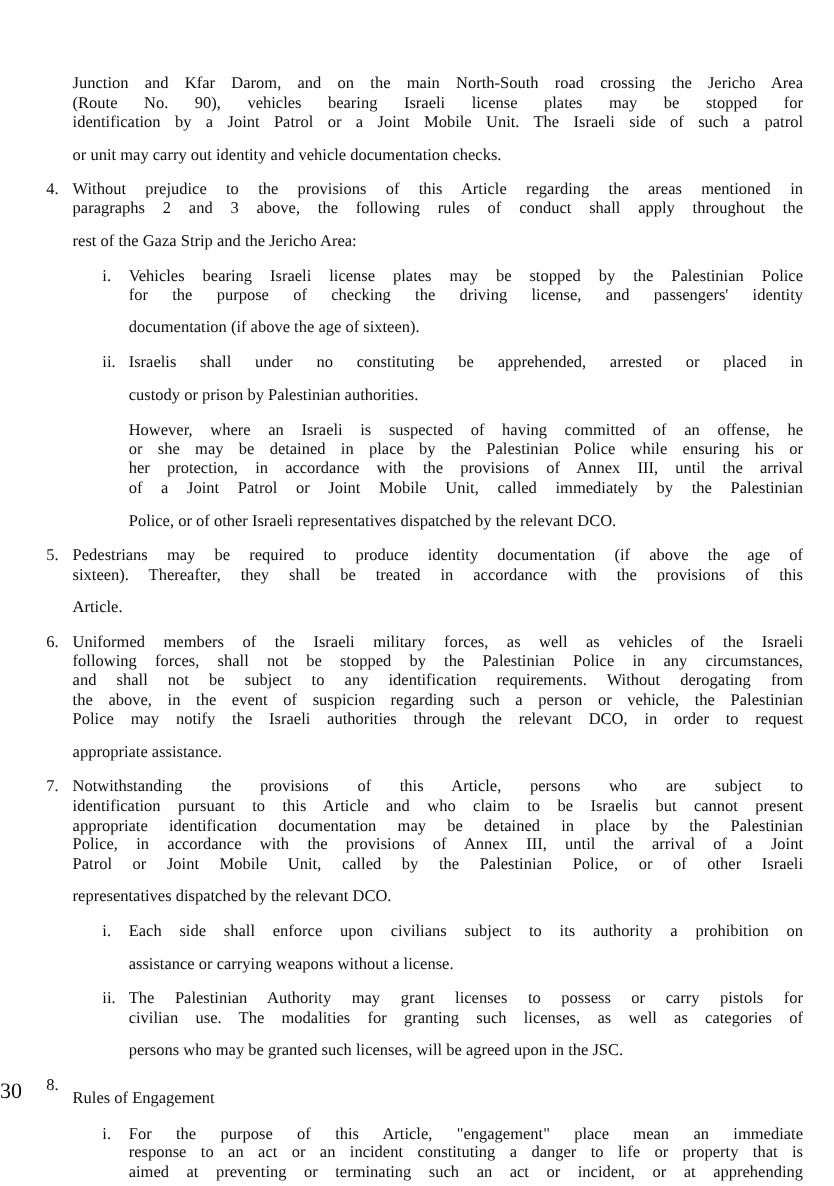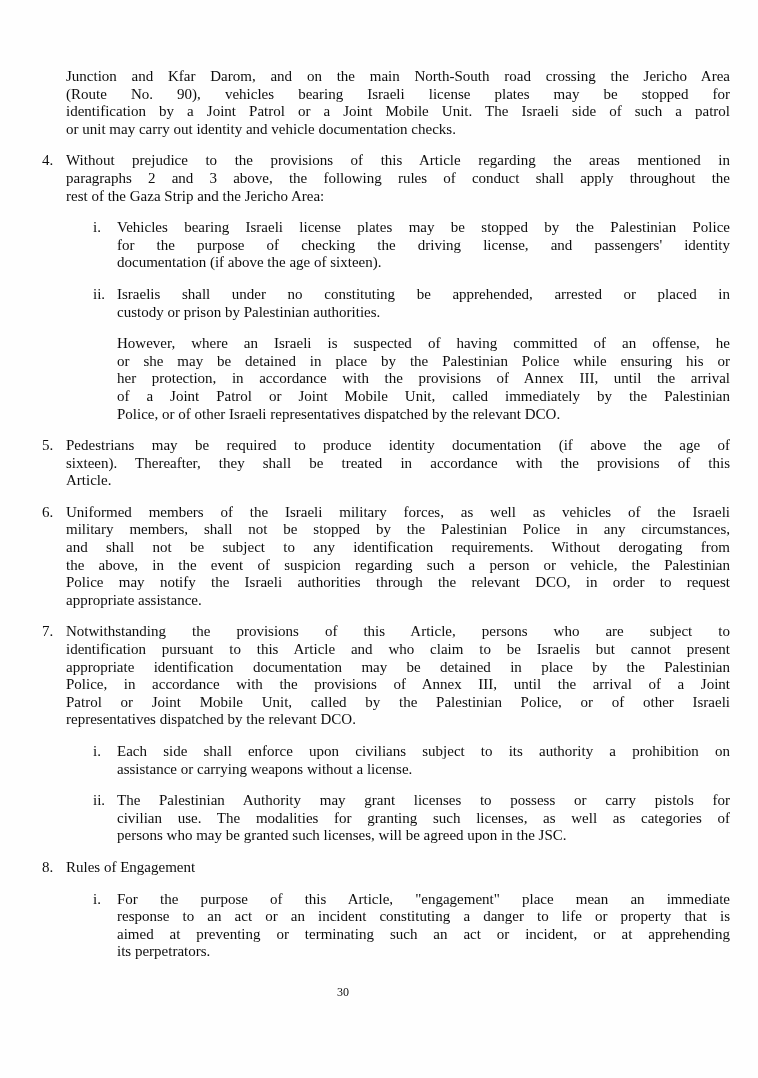--- a/index.html
+++ b/index.html
@@ -54,28 +54,28 @@
   }
   
   .lines .ln {
     text-align: justify;
     text-align-last: justify;
     white-space: normal;
   }
   .lines .ln:last-child {
     text-align: left;
     text-align-last: auto;
+    margin-top: 12px;
   }
   .pagenum {
     position: absolute;
     top: 984px;
     left: 0;
     right: 72px;
-    text-align: center;
-    font-size: 12px;
+    font-size: 20px;
   }
 </style>
 </head>
 <body>
 
 <div class="page">
 
   <div class="para intro">
     <div class="lines">
         <div class="ln">Junction and Kfar Darom, and on the main North-South road crossing the Jericho Area</div>
@@ -127,21 +127,21 @@
           <div class="ln">Article.</div>
         </div>
     </div>
   </div>
 
   <div class="para item">
     <div class="num">6.</div>
     <div class="body">
       <div class="lines">
           <div class="ln">Uniformed members of the Israeli military forces, as well as vehicles of the Israeli</div>
-          <div class="ln">military members, shall not be stopped by the Palestinian Police in any circumstances,</div>
+          <div class="ln">following forces, shall not be stopped by the Palestinian Police in any circumstances,</div>
           <div class="ln">and shall not be subject to any identification requirements. Without derogating from</div>
           <div class="ln">the above, in the event of suspicion regarding such a person or vehicle, the Palestinian</div>
           <div class="ln">Police may notify the Israeli authorities through the relevant DCO, in order to request</div>
           <div class="ln">appropriate assistance.</div>
         </div>
     </div>
   </div>
 
   <div class="para item">
     <div class="num">7.</div>

